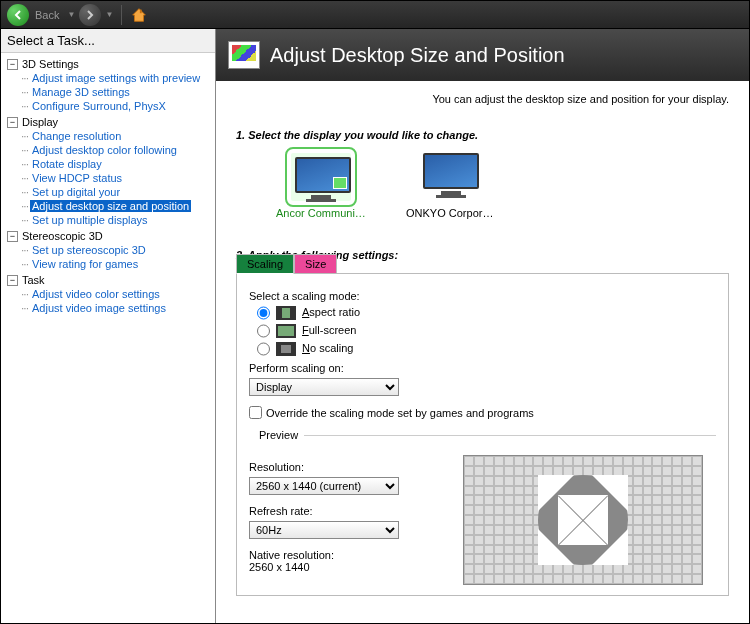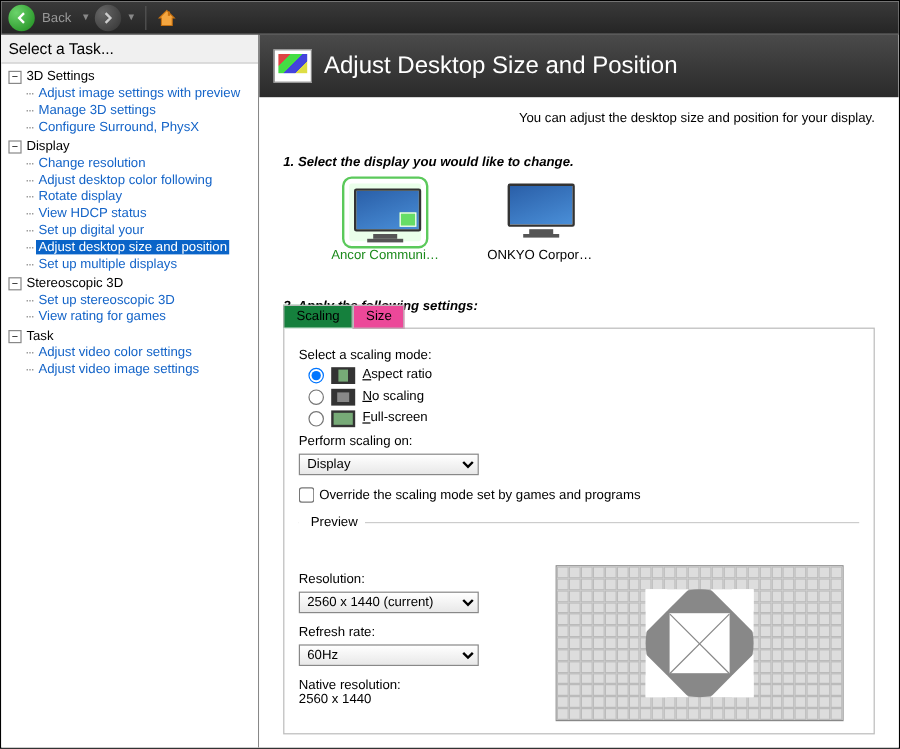--- a/index.html
+++ b/index.html
@@ -63,21 +63,21 @@
 .mode-icon { width: 20px; height: 14px; background: #333; display: inline-flex; align-items: center; justify-content: center; }
 .mode-icon .inner-ar { width: 8px; height: 10px; background: #7a7; }
 .mode-icon .inner-fs { width: 16px; height: 10px; background: #7a7; }
 .mode-icon .inner-ns { width: 10px; height: 8px; background: #888; }
 .ul { text-decoration: underline; }
 
 select { width: 150px; font-size: 11px; padding: 1px 2px; border: 1px solid #888; background: linear-gradient(#fff, #e8e8e8); }
 
 .check-row { display: flex; align-items: center; gap: 4px; margin: 10px 0; }
 
-.preview-sec { display: flex; gap: 34px; margin-top: 24px; }
+.preview-sec { display: flex; gap: 34px; margin-top: 8px; }
 .preview-left { flex: 0 0 180px; }
 fieldset.preview-fs { border: 1px solid #ccc; border-left: none; border-right: none; border-bottom: none; padding-top: 6px; margin-top: 4px; }
 fieldset.preview-fs legend { padding-right: 6px; color: #000; padding-left: 10px; }
 
 .preview-box { width: 240px; height: 130px; border: 1px solid #888; background: #fff; display: grid; grid-template-columns: repeat(24, 1fr); grid-template-rows: repeat(13, 1fr); position: relative; }
 .preview-box .cell { border: 1px solid #bbb; background: #ddd; }
 .pattern { position: absolute; top: 50%; left: 50%; transform: translate(-50%, -50%); width: 90px; height: 90px; }
 .pattern .circle { width: 90px; height: 90px; border-radius: 50%; background: #888; position: absolute; }
 .pattern .sq { position: absolute; top: 20px; left: 20px; width: 50px; height: 50px; background: #fff; }
 .pattern .x1 { position: absolute; top: 20px; left: 20px; width: 50px; height: 50px; }
@@ -252,30 +252,30 @@
             <div class="radio-row">
               <input type="radio" name="sm" checked="" style="">
               <span class="mode-icon">
                 <span class="inner-ar"></span>
               </span>
               <span><span class="ul">A</span>spect ratio</span>
             </div>
             <div class="radio-row">
               <input type="radio" name="sm" style="">
               <span class="mode-icon">
+                <span class="inner-fs"></span>
+              </span>
+              <span><span class="ul">F</span>ull-screen</span>
+            </div>
+            <div class="radio-row">
+              <input type="radio" name="sm" style="">
+              <span class="mode-icon">
                 <span class="inner-ns"></span>
               </span>
               <span><span class="ul">N</span>o scaling</span>
-            </div>
-            <div class="radio-row">
-              <input type="radio" name="sm" style="">
-              <span class="mode-icon">
-                <span class="inner-fs"></span>
-              </span>
-              <span><span class="ul">F</span>ull-screen</span>
             </div>
           </div>
 
         <div class="field-label">Perform scaling on:</div>
         <select>
           <option>Display</option>
         </select>
 
         <div class="check-row">
           <input type="checkbox" style="">

